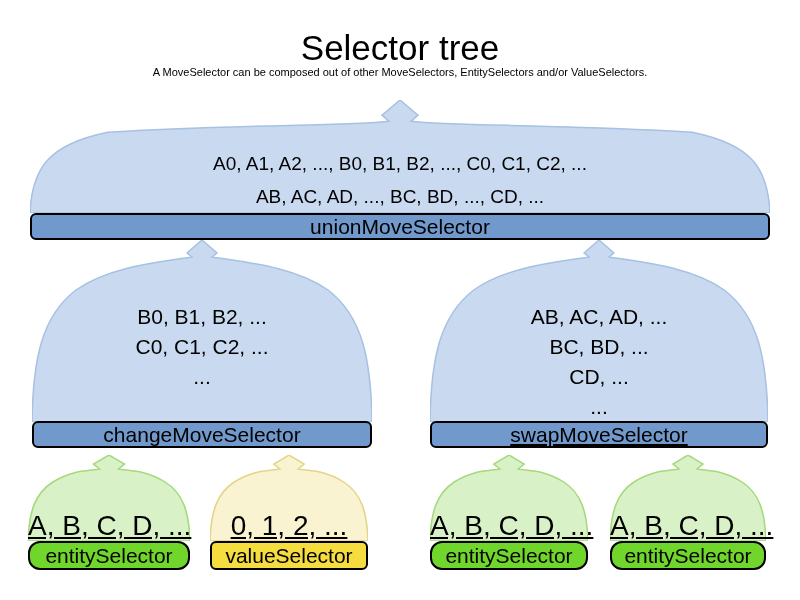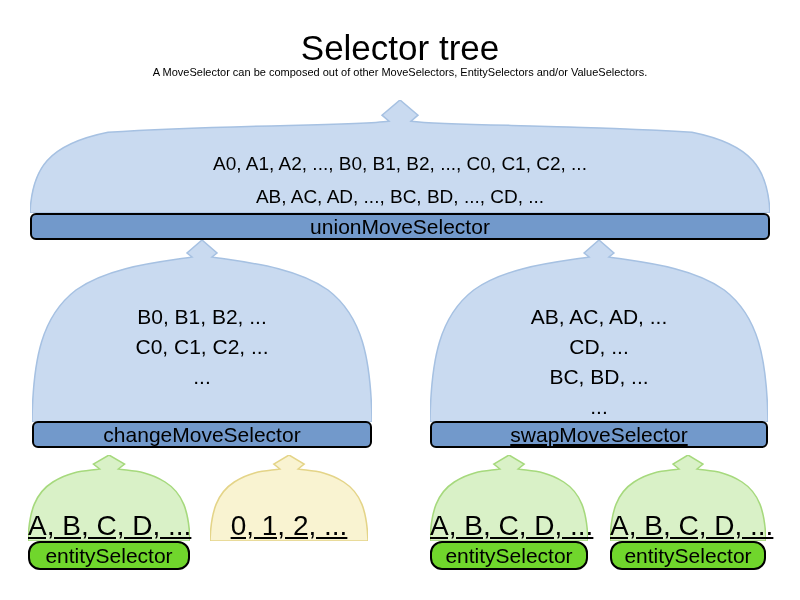--- a/index.html
+++ b/index.html
@@ -75,40 +75,41 @@
     <div>C0, C1, C2, ...</div>
     <div>...</div>
   </div>
   <div class="abs bar bar-blue bar-mid" style="left:32px; top:421px; width:340px; height:27px;">changeMoveSelector</div>
 
   <svg class="abs dome" style="left:430px; top:240px;" width="338" height="182" viewBox="0 0 340 182" preserveAspectRatio="none">
     <path class="dome-blue" d="M 0,182 C 1,118 10,76 44,50 C 78,26 130,22 160,17 L 155,13 L 170,0 L 185,13 L 180,17 C 210,22 262,26 296,50 C 330,76 339,118 340,182 Z"></path>
   </svg>
   <div class="abs lines lines-mid" style="left:430px; top:302px; width:338px;">
     <div>AB, AC, AD, ...</div>
+    <div>BC, BD, ...</div>
     <div>CD, ...</div>
-    <div>BC, BD, ...</div>
     <div>...</div>
   </div>
   <div class="abs bar bar-blue bar-mid" style="left:430px; top:421px; width:338px; height:27px;text-decoration:underline;">swapMoveSelector</div>
 
   <svg class="abs dome" style="left:28px; top:455px;" width="162" height="86" viewBox="0 0 156 86" preserveAspectRatio="none">
     <path class="dome-green" d="M 0,86 C 1,56 7,38 24,27 C 42,15 58,16 69,14 L 63,9 L 78,0 L 93,9 L 87,14 C 98,16 114,15 132,27 C 149,38 155,56 156,86 Z"></path>
   </svg>
   <div class="abs lines lines-small" style="left:28px; top:514px; width:162px;">
     <div>A, B, C, D, ...</div>
   </div>
   <div class="abs bar bar-green bar-small" style="left:28px; top:541px; width:162px; height:29px;">entitySelector</div>
 
   <svg class="abs dome" style="left:210px; top:455px;" width="158" height="86" viewBox="0 0 156 86" preserveAspectRatio="none">
     <path class="dome-yellow" d="M 0,86 C 1,56 7,38 24,27 C 42,15 58,16 69,14 L 63,9 L 78,0 L 93,9 L 87,14 C 98,16 114,15 132,27 C 149,38 155,56 156,86 Z"></path>
   </svg>
   <div class="abs lines lines-small" style="left:210px; top:514px; width:158px;">
     <div>0, 1, 2, ...</div>
   </div>
+  <div class="abs bar bar-yellow bar-small" style="left:210px; top:541px; width:158px; height:29px;">valueSelector</div>
 
   <svg class="abs dome" style="left:430px; top:455px;" width="158" height="86" viewBox="0 0 156 86" preserveAspectRatio="none">
     <path class="dome-green" d="M 0,86 C 1,56 7,38 24,27 C 42,15 58,16 69,14 L 63,9 L 78,0 L 93,9 L 87,14 C 98,16 114,15 132,27 C 149,38 155,56 156,86 Z"></path>
   </svg>
   <div class="abs lines lines-small" style="left:430px; top:514px; width:158px;">
     <div>A, B, C, D, ...</div>
   </div>
   <div class="abs bar bar-green bar-small" style="left:430px; top:541px; width:158px; height:29px;">entitySelector</div>
 
   <svg class="abs dome" style="left:610px; top:455px;" width="156" height="86" viewBox="0 0 156 86" preserveAspectRatio="none">

